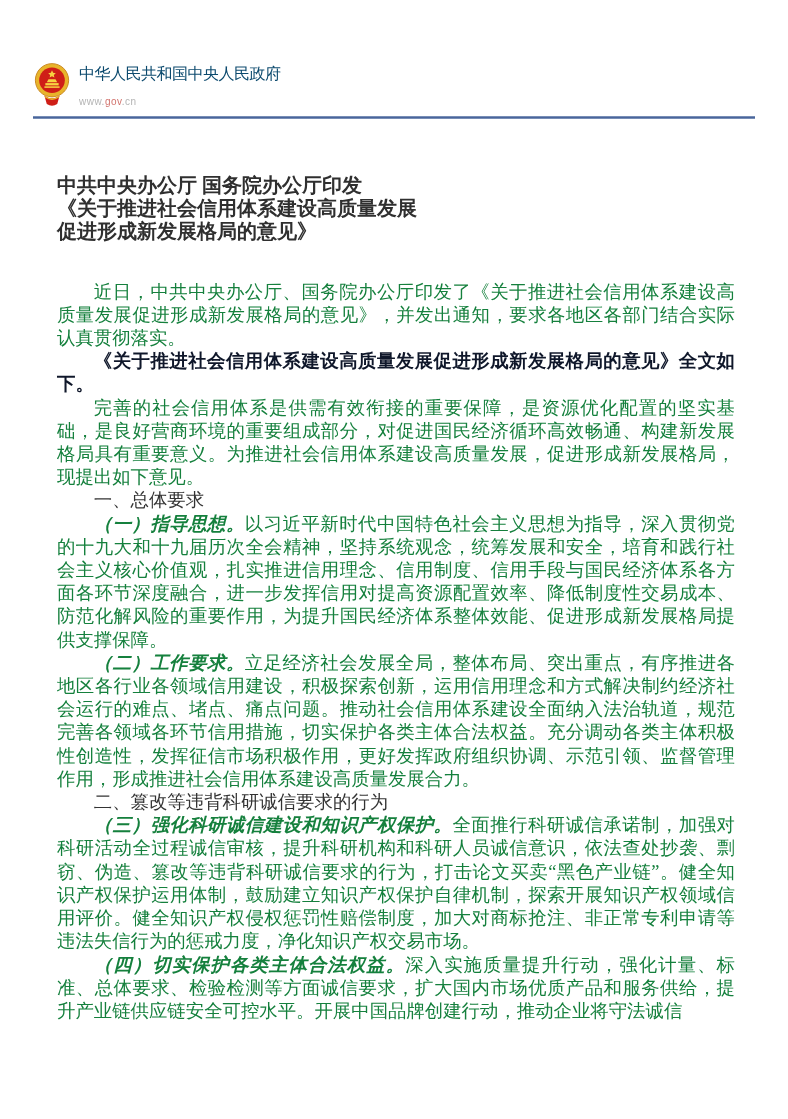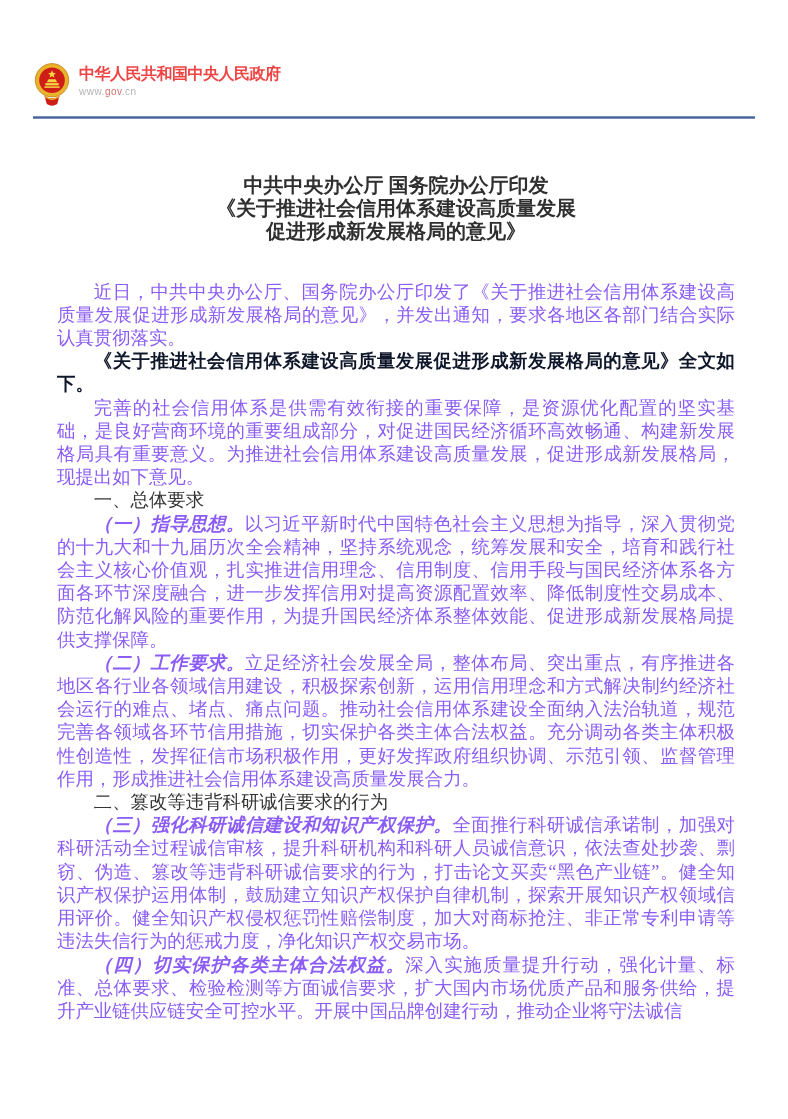--- a/index.html
+++ b/index.html
@@ -11,42 +11,42 @@
     font-family:"Liberation Serif","DejaVu Serif",serif;
     color:#3b3b3b;
   }
   
   .site-header { margin:62px 33px 0 33px; }
   .brand { display:flex; align-items:flex-start; gap:8px; }
   .emblem { width:38px; height:46px; flex:0 0 auto; }
   .brand-text { padding-top:3px; }
   .site-name {
     font-family:"Liberation Sans","DejaVu Sans",sans-serif;
-    font-weight:bold; font-size:16px; letter-spacing:-0.5px;
-    color:#ef4444; line-height:18px; white-space:nowrap;
+    font-weight:normal; font-size:16px; letter-spacing:-0.5px;
+    color:#0c4a6e; line-height:18px; white-space:nowrap;
   }
   .site-url {
     font-family:"Liberation Sans","DejaVu Sans",sans-serif;
-    font-size:10px; color:#b3b3b3; margin-top:3px; letter-spacing:0.5px;
+    font-size:10px; color:#b3b3b3; margin-top:13px; letter-spacing:0.5px;
   }
   .site-url .url-mid { color:#d2736d; }
   .header-rule {
     height:3px; margin-top:8px;
     background:linear-gradient(#8ea2c3 0%, #49659b 50%, #8ea2c3 100%);
   }
   
   .doc { margin:55px 53px 0 57px; }
   .doc-title {
-    text-align:center; font-weight:bold; font-size:20px;
+    text-align:left; font-weight:bold; font-size:20px;
     line-height:23.2px; color:#2f2f2f;
   }
   .doc-body { margin-top:37px; }
   .doc-body p {
     font-size:18.4px; line-height:23.2px;
-    text-align:justify; text-indent:2em; color:#8b5cf6;
+    text-align:justify; text-indent:2em; color:#15803d;
   }
   .doc-body p.p-bold { font-weight:bold; color:#0f172a; }
   .doc-body p.p-heading { font-weight:normal; color:#333; }
   .doc-body p.p-item .para-lead { font-style:italic; font-weight:600; }
 </style>
 </head>
 <body>
 
 <header class="site-header">
   <a class="brand">

